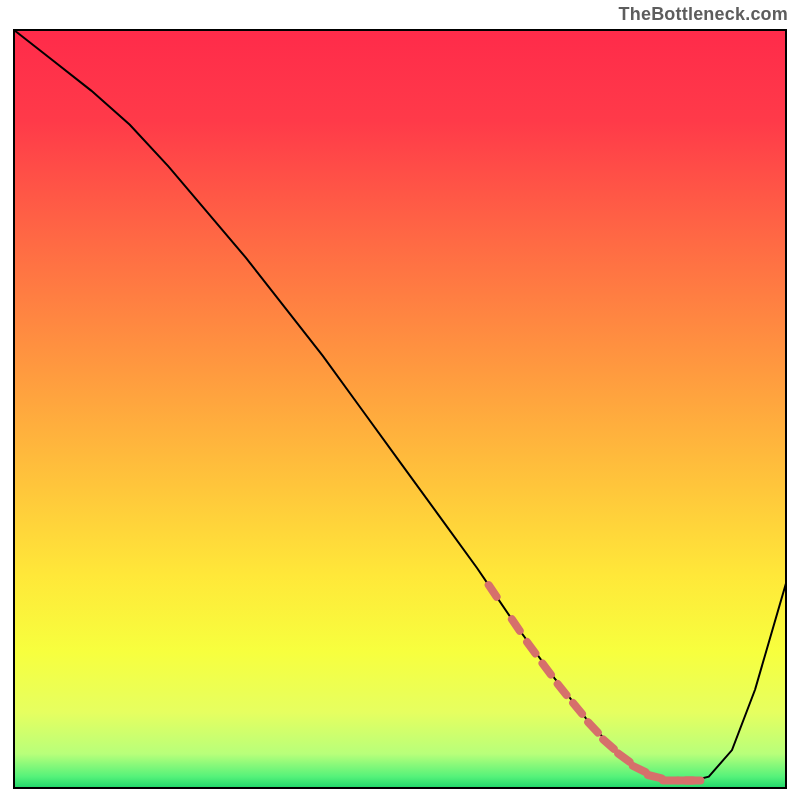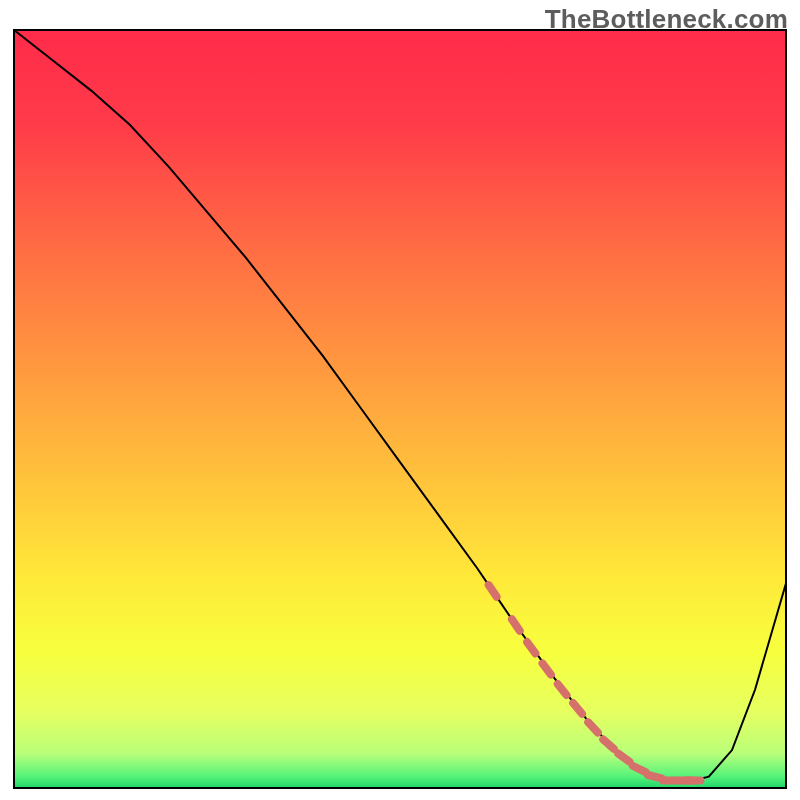--- a/index.html
+++ b/index.html
@@ -13,21 +13,21 @@
   }
   .chart-wrap {
     position: relative;
     width: 800px;
     height: 800px;
   }
   .watermark {
     position: absolute;
     top: 4px;
     right: 12px;
-    font-size: 26px;
+    font-size: 18px;
     font-weight: 600;
     color: #5d5d5d;
     letter-spacing: 0.2px;
     user-select: none;
   }
   svg.plot {
     position: absolute;
     left: 0;
     top: 0;
   }

